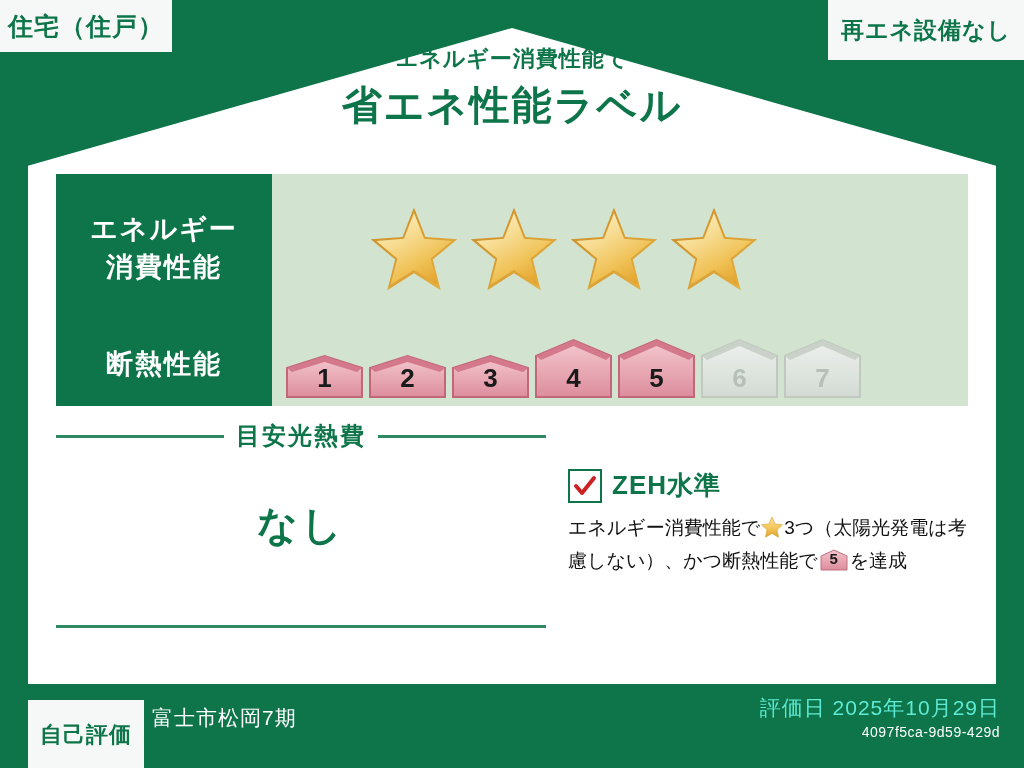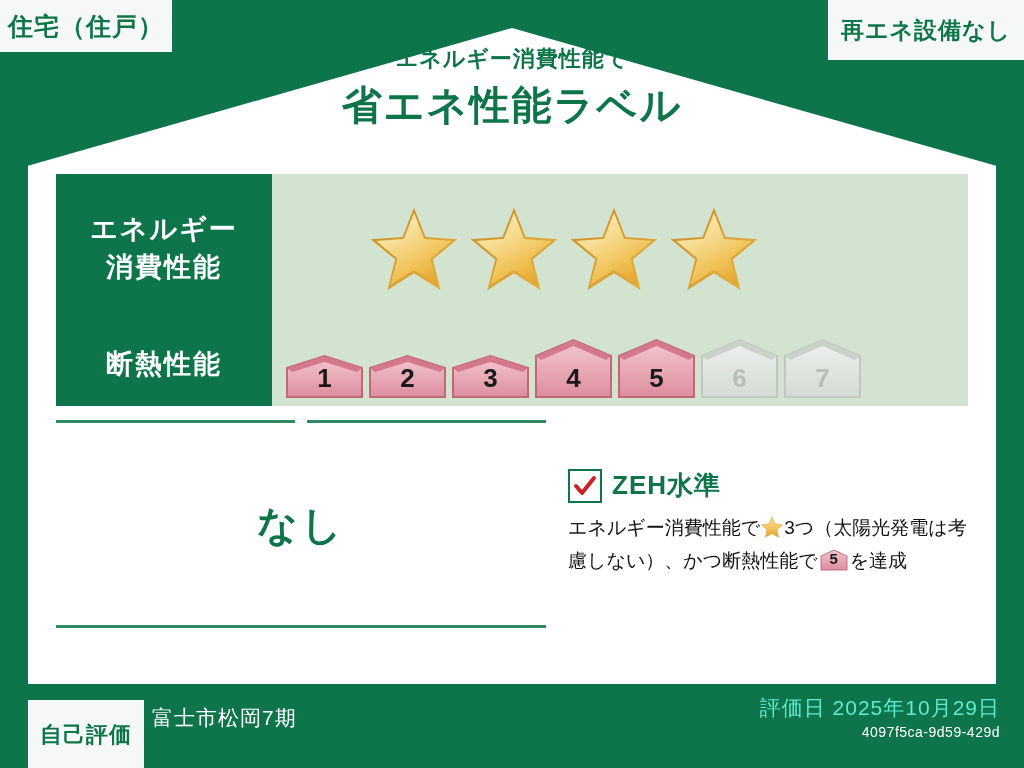--- a/index.html
+++ b/index.html
@@ -369,20 +369,21 @@
             <span class="house-num">7</span>
           </div>
         </div>
     </div>
   </div>
 
   <div id="lower">
 
     <div id="util-head">
       <div class="hline"></div>
+      <div id="util-title">目安光熱費</div>
       <div class="hline"></div>
     </div>
 
     <div id="util-value">なし</div>
     <div id="util-foot"></div>
 
     <div id="zeh">
       <div id="zeh-head">
         <div id="zeh-check">
           <svg width="24" height="24" viewBox="0 0 24 24">

